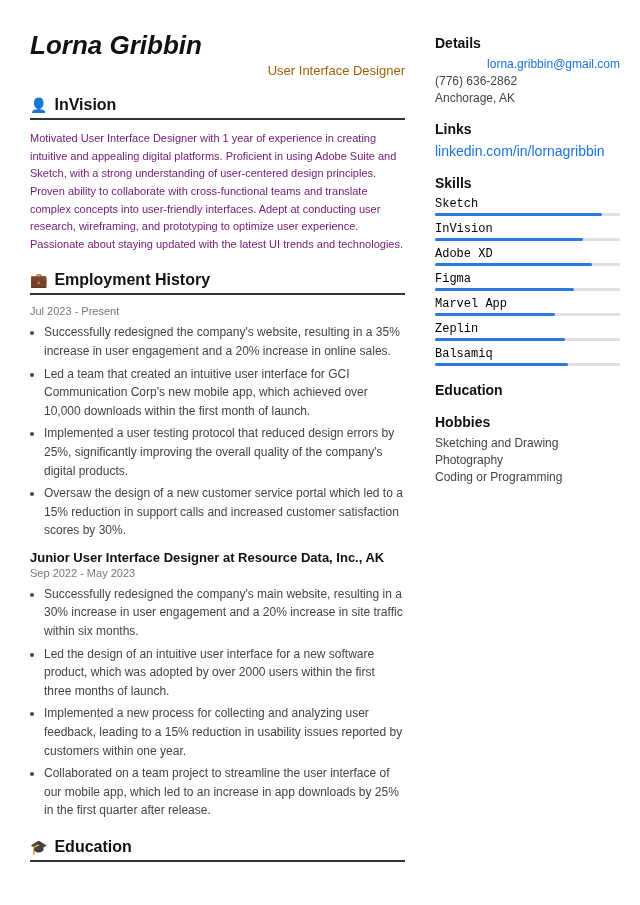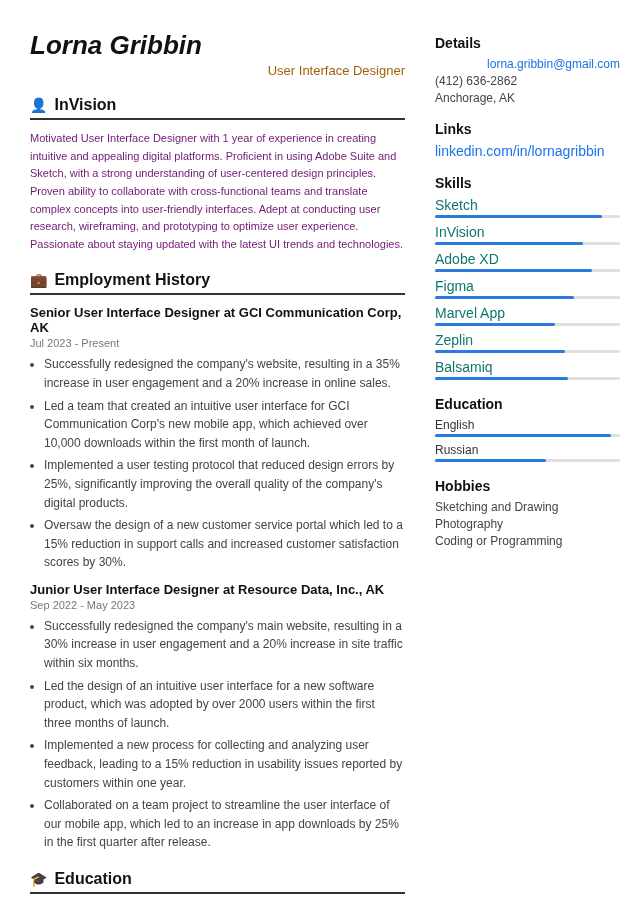--- a/index.html
+++ b/index.html
@@ -117,23 +117,24 @@
       color: #1a73e8;
       font-size: 14px;
       display: block;
     }
 
     
     .skill-item {
       margin-bottom: 6px;
     }
     .skill-name {
-      font-size: 14px;
-      color: #0f766e;
+      font-size: 12px;
+      color: #000000;
       margin-bottom: 2px;
+      font-family: Liberation Mono, monospace;
     }
     .skill-bar-bg {
       height: 3px;
       background: #e0e0e0;
       border-radius: 2px;
       width: 100%;
     }
     .skill-bar-fill {
       height: 3px;
       background: #2a7ae2;
@@ -172,21 +173,20 @@
       <span>InVision</span>
     </div>
     <p class="profile-text">Motivated User Interface Designer with 1 year of experience in creating intuitive and appealing digital platforms. Proficient in using Adobe Suite and Sketch, with a strong understanding of user-centered design principles. Proven ability to collaborate with cross-functional teams and translate complex concepts into user-friendly interfaces. Adept at conducting user research, wireframing, and prototyping to optimize user experience. Passionate about staying updated with the latest UI trends and technologies.</p>
 
     <div class="section-header">
       <span class="section-icon">💼</span>
       <span>Employment History</span>
     </div>
 
     <div>
-      <div class="job-title-main">Senior User Interface Designer at GCI Communication Corp, AK</div>
       <div class="job-dates">Jul 2023 - Present</div>
       <ul class="job-bullets">
         <li>Successfully redesigned the company's website, resulting in a 35% increase in user engagement and a 20% increase in online sales.</li>
         <li>Led a team that created an intuitive user interface for GCI Communication Corp's new mobile app, which achieved over 10,000 downloads within the first month of launch.</li>
         <li>Implemented a user testing protocol that reduced design errors by 25%, significantly improving the overall quality of the company's digital products.</li>
         <li>Oversaw the design of a new customer service portal which led to a 15% reduction in support calls and increased customer satisfaction scores by 30%.</li>
       </ul>
     </div>
 
     <div>
@@ -204,21 +204,21 @@
       <span class="section-icon">🎓</span>
       <span>Education</span>
     </div>
 
   </div>
 
   <div class="right">
 
     <div class="right-section-title">Details</div>
     <span class="detail-email">lorna.gribbin@gmail.com</span>
-    <div class="detail-phone">(412) 636-2862</div>
+    <div class="detail-phone">(776) 636-2862</div>
     <div class="detail-location">Anchorage, AK</div>
 
     <div class="right-section-title">Links</div>
     <span class="link-item">linkedin.com/in/lornagribbin</span>
 
     <div class="right-section-title">Skills</div>
     <div id="skills-container">
         <div class="skill-item">
       <div class="skill-name">Sketch</div>
       <div class="skill-bar-bg">
@@ -257,34 +257,20 @@
     </div>
         <div class="skill-item">
       <div class="skill-name">Balsamiq</div>
       <div class="skill-bar-bg">
         <div class="skill-bar-fill" style="width:72%"></div>
       </div>
     </div>
       </div>
 
     <div class="right-section-title">Education</div>
-    <div id="languages-container">
-        <div class="lang-item">
-      <div class="lang-name">English</div>
-      <div class="skill-bar-bg">
-        <div class="skill-bar-fill" style="width:95%"></div>
-      </div>
-    </div>
-        <div class="lang-item">
-      <div class="lang-name">Russian</div>
-      <div class="skill-bar-bg">
-        <div class="skill-bar-fill" style="width:60%"></div>
-      </div>
-    </div>
-      </div>
 
     <div class="right-section-title">Hobbies</div>
     <div id="hobbies-container">
         <div class="hobby-item">Sketching and Drawing</div>
         <div class="hobby-item">Photography</div>
         <div class="hobby-item">Coding or Programming</div>
       </div>
   </div>
 </div>
 

